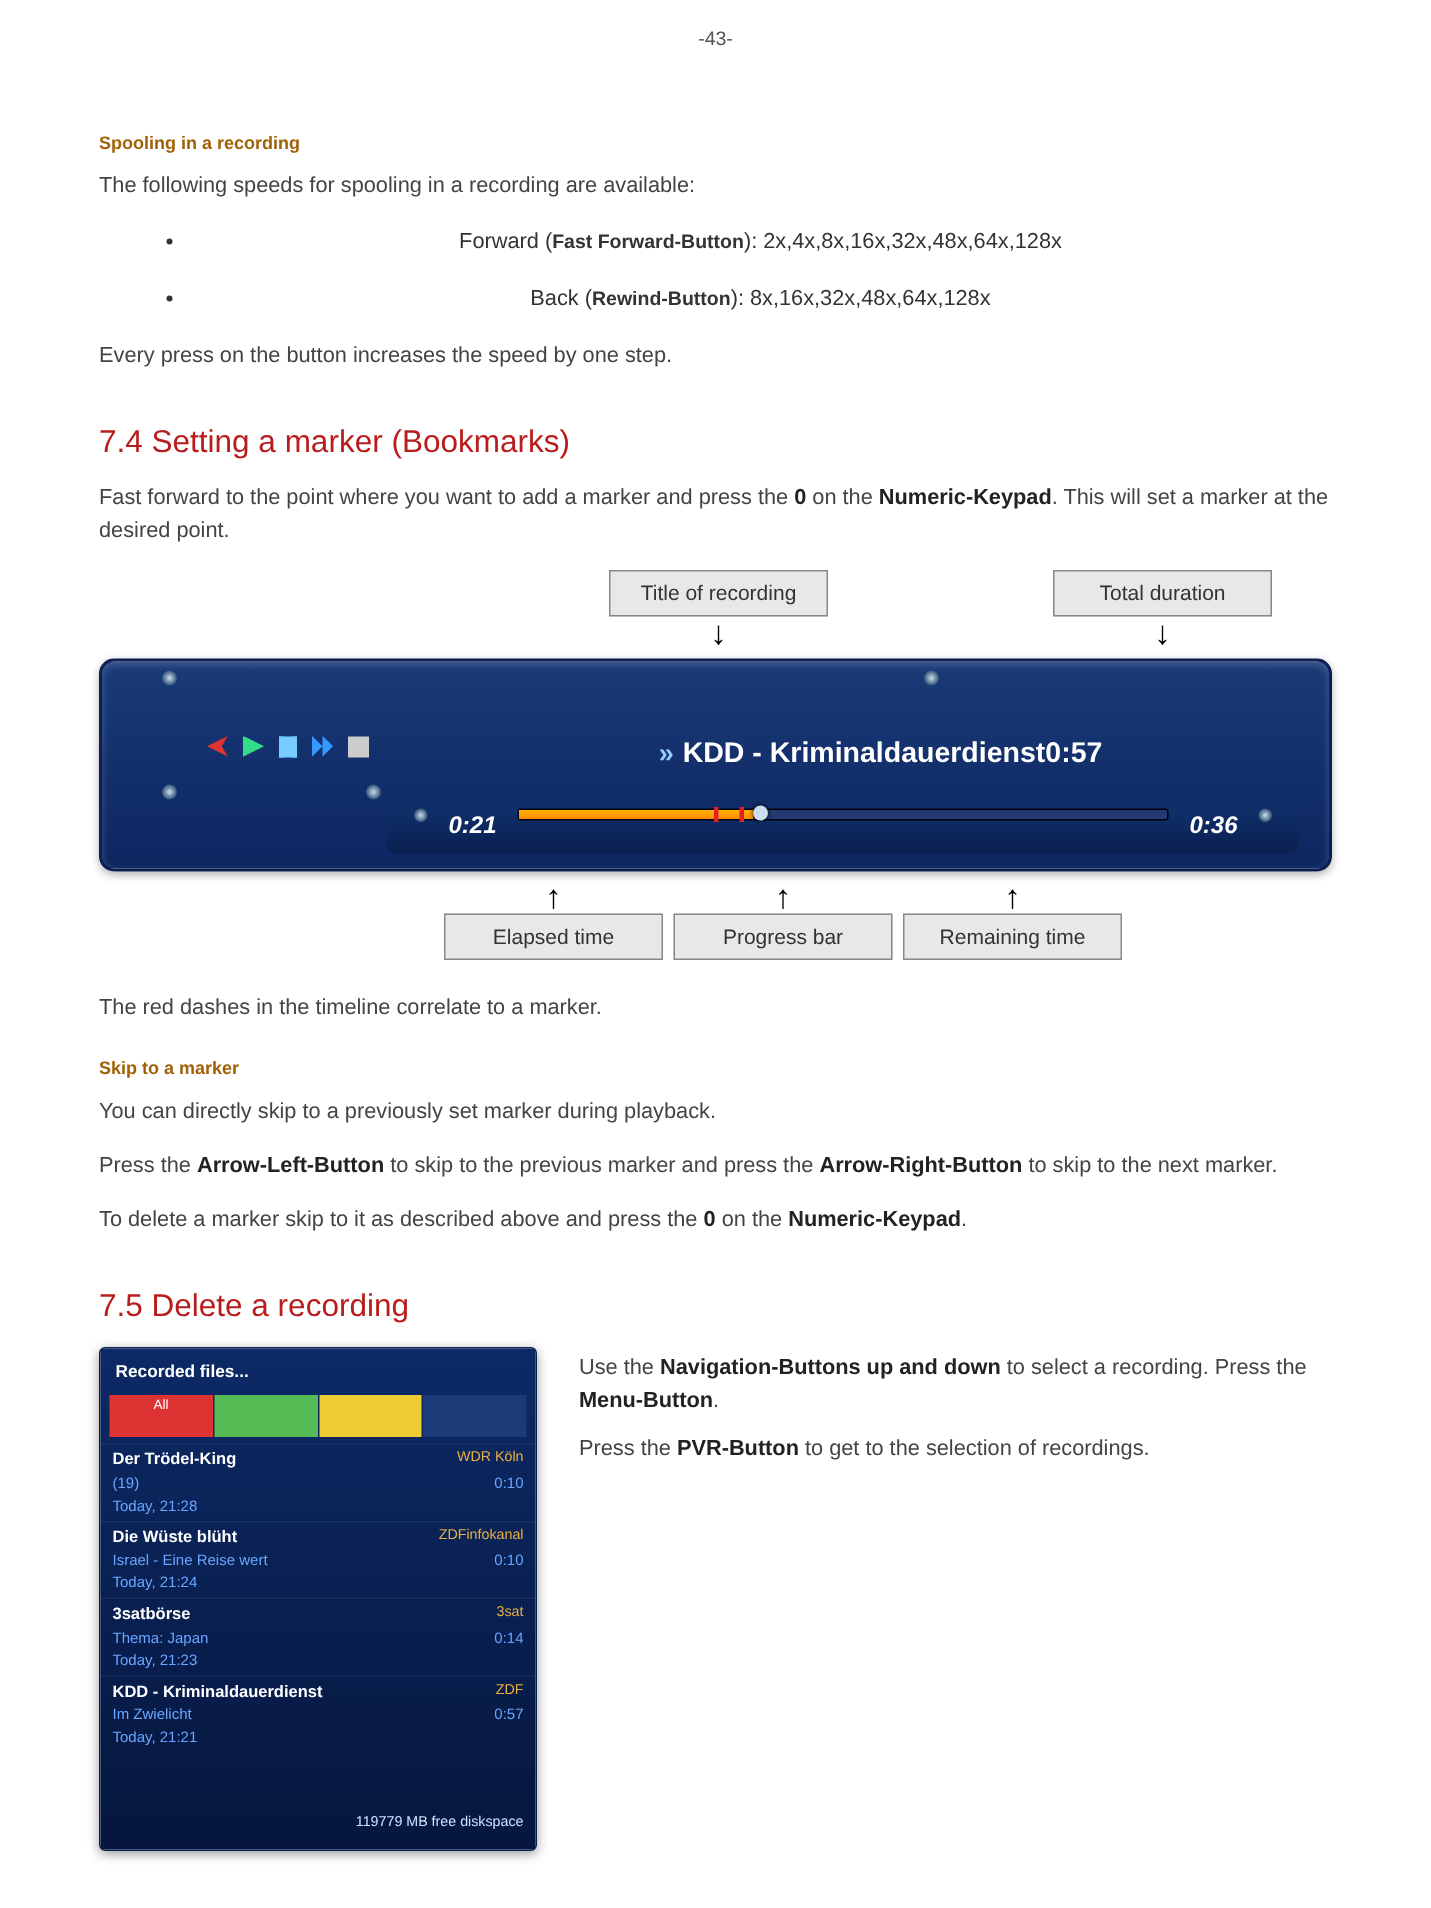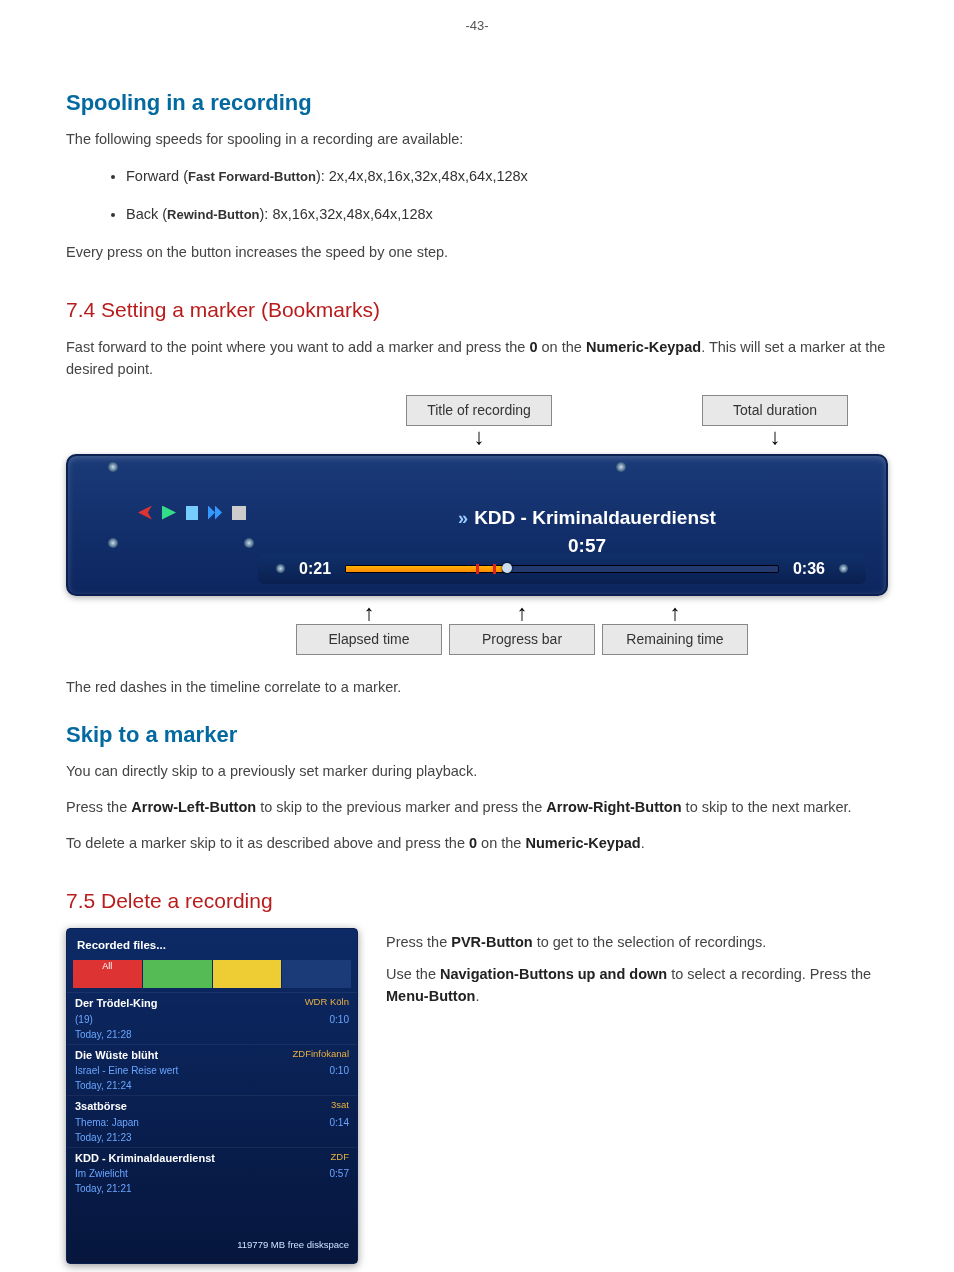--- a/index.html
+++ b/index.html
@@ -7,27 +7,27 @@
     font-size: 14.5px;
     color: #333;
     background: #fff;
     margin: 0;
     padding: 16px 66px 40px 66px;
     width: 954px;
     box-sizing: border-box;
     line-height: 1.5;
   }
   .page-no { text-align: center; font-size: 13px; color: #555; margin-bottom: 50px;}
-  h3 { font-size: 22px; font-weight: bold; margin: 20px 0 10px 0; color:#0369a1;}
+  h3 { font-size: 12px; font-weight: bold; margin: 20px 0 10px 0; color:#a16207;}
   h2 { font-size: 21px; font-weight: 500; margin: 30px 0 12px 0; color:#b91c1c;}
   p  { margin: 8px 0 14px 0; color:#444;}
   strong { font-weight: bold; color:#222;}
   .fb { font-weight: bold; font-size: 13px;}
   ul { margin:6px 0 14px 60px; padding:0;}
-  li { margin:16px 0;}
+  li { margin:16px 0;text-align:center;}
   .label-box {
     border:1px solid #888; background:#e8e8e8; padding:4px 12px; font-size:14px; color:#333;
     min-width:120px; text-align:center;
   }
   .arrow-down, .arrow-up {
     font-size:22px; color:#000; text-align:center; line-height:1;
   }
   .arrow-col { display:flex; flex-direction:column; align-items:center;justify-content:space-between; }
   
   .player-wrap { margin: 6px 0; }
@@ -49,29 +49,30 @@
   .screw.bl{top:82px;left:40px;} .screw.ml{top:82px;left:176px;}
   .ctrl-icons { position:absolute; top:50px; left:70px; display:flex; gap:10px; align-items:center;}
   .pi { width:14px; height:14px; display:inline-block; }
   .rec { background:#d33; clip-path: polygon(0 0,100% 50%,0 100%,30% 50%); transform:scaleX(-1);}
   .play { background:#3d8; clip-path: polygon(0 0,100% 50%,0 100%);}
   .pause { background:#7cf; width:12px; position:relative;}
   .pause::before,.pause::after{content:"";position:absolute;top:0;width:4px;height:14px;background:#7cf;}
   .pause::before{left:0;} .pause::after{left:8px;}
   .ff { background:#39f; clip-path: polygon(0 0,50% 50%,50% 0,100% 50%,50% 100%,50% 50%,0 100%);}
   .stop { background:#ccc;}
-  .title-line { position:absolute; top:48px; left:260px; right:40px; display:flex; justify-content:flex-start; align-items:center; color:#fff; font-weight:bold; font-size:19px;flex-direction:column;}
+  .title-line { position:absolute; top:48px; left:260px; right:40px; display:flex; justify-content:center; align-items:center; color:#fff; font-weight:bold; font-size:19px;}
   .title-line .arr { color:#9cf; font-size:18px; margin-right:6px;}
   .sub-bar {
     position:absolute; left:190px; right:20px; bottom:10px; height:30px;
     background: linear-gradient(#10306a,#0a2050);
     border-radius:6px;
-    display:flex; align-items:center; gap:14px;
+    display:flex; gap:14px;
     color:#fff; font-weight:bold; font-size:16px;
     padding:0 18px;
+    font-style:italic;
   }
   .sub-bar .scr { width:9px;height:9px;border-radius:50%;background:radial-gradient(#cde,#357 70%);}
   .prog {
     flex:1; height:6px; background:#223a70; border:1px solid #001; position:relative; border-radius:2px;
   }
   .prog .fill { position:absolute; left:0; top:0; bottom:0; width:36%; background:linear-gradient(#ffb300,#ff8a00);}
   .prog .knob { position:absolute; top:-3px; left:36%; width:10px;height:10px;border-radius:50%;background:#cde; box-shadow:0 0 3px #000;}
   .prog .mark { position:absolute; top:-2px; width:3px; height:10px; background:#d22;}
   .m1{left:30%;} .m2{left:34%;}
   
@@ -239,19 +240,19 @@
           <div class="line2">
             <span>Im Zwielicht<br>Today, 21:21</span>
             <span>0:57</span>
           </div>
         </div>
       </div>
     <div class="foot">119779 MB free diskspace</div>
   </div>
   <div class="delete-text">
     <p>
+      <span>Use the </span><strong>Navigation-Buttons up and down</strong><span> to select a recording. Press the </span><strong>Menu-Button</strong><span>.</span>
+    </p>
+    <p>
       <span>Press the </span><strong>PVR-Button</strong><span> to get to the selection of recordings.</span>
     </p>
-    <p>
-      <span>Use the </span><strong>Navigation-Buttons up and down</strong><span> to select a recording. Press the </span><strong>Menu-Button</strong><span>.</span>
-    </p>
   </div>
 </div>
 
 </body></html>

